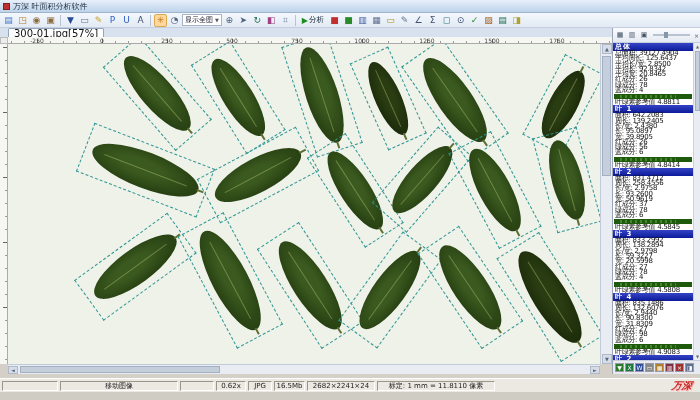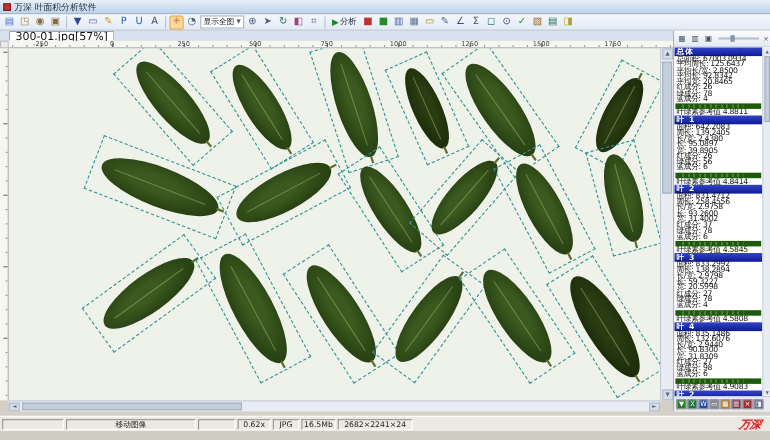--- a/index.html
+++ b/index.html
@@ -401,21 +401,21 @@
     <span class="ptbtn">▣</span>
     <span class="pslider">
         <span class="knob"></span>
       </span>
     <span class="pclose">×</span>
   </div>
   <div class="panel-body">
     <div class="pblocks" id="pblocks">
         <div class="pblk">
           <div class="phead">总体</div>
-          <div class="prow">总面积: 67003.0934</div>
+          <div class="prow">总面积: 39127.4904</div>
           <div class="prow">平均周长: 125.6437</div>
           <div class="prow">平均长/宽: 2.8500</div>
           <div class="prow">平均长: 92.8342</div>
           <div class="prow">平均宽: 20.8465</div>
           <div class="prow">红成分: 26</div>
           <div class="prow">绿成分: 78</div>
           <div class="prow">蓝成分: 4</div>
           <div class="pswatch" style="background: rgb(29, 90, 12);"></div>
           <div class="pchl">叶绿素参考值 4.8811</div>
         </div>
@@ -431,21 +431,21 @@
           <div class="prow">蓝成分: 6</div>
           <div class="pswatch" style="background: rgb(29, 90, 12);"></div>
           <div class="pchl">叶绿素参考值 4.8414</div>
         </div>
         <div class="pblk">
           <div class="phead">叶 2</div>
           <div class="prow">面积: 831.4712</div>
           <div class="prow">周长: 258.4556</div>
           <div class="prow">长/宽: 2.9758</div>
           <div class="prow">长: 93.2600</div>
-          <div class="prow">宽: 31.4002</div>
+          <div class="prow">宽: 50.9619</div>
           <div class="prow">红成分: 37</div>
           <div class="prow">绿成分: 78</div>
           <div class="prow">蓝成分: 6</div>
           <div class="pswatch" style="background: rgb(29, 90, 12);"></div>
           <div class="pchl">叶绿素参考值 4.5845</div>
         </div>
         <div class="pblk">
           <div class="phead">叶 3</div>
           <div class="prow">面积: 833.2992</div>
           <div class="prow">周长: 138.2894</div>
@@ -494,15 +494,16 @@
 </div>
 
 <div class="statusbar" id="statusbar">
     <span class="scell" style="width: 56px;"></span>
     <span class="scell" style="width: 118px;">移动图像</span>
     <span class="scell" style="width: 34px;"></span>
     <span class="scell" style="width: 30px;">0.62x</span>
     <span class="scell" style="width: 24px;">JPG</span>
     <span class="scell" style="width: 31px;">16.5Mb</span>
     <span class="scell" style="width: 68px;">2682×2241×24</span>
+    <span class="scell" style="width: 118px;">标定: 1 mm = 11.8110 像素</span>
   </div>
 <div class="logo"><span>万深</span></div>
 <div class="bottomstrip"></div>
 
 </body></html>

